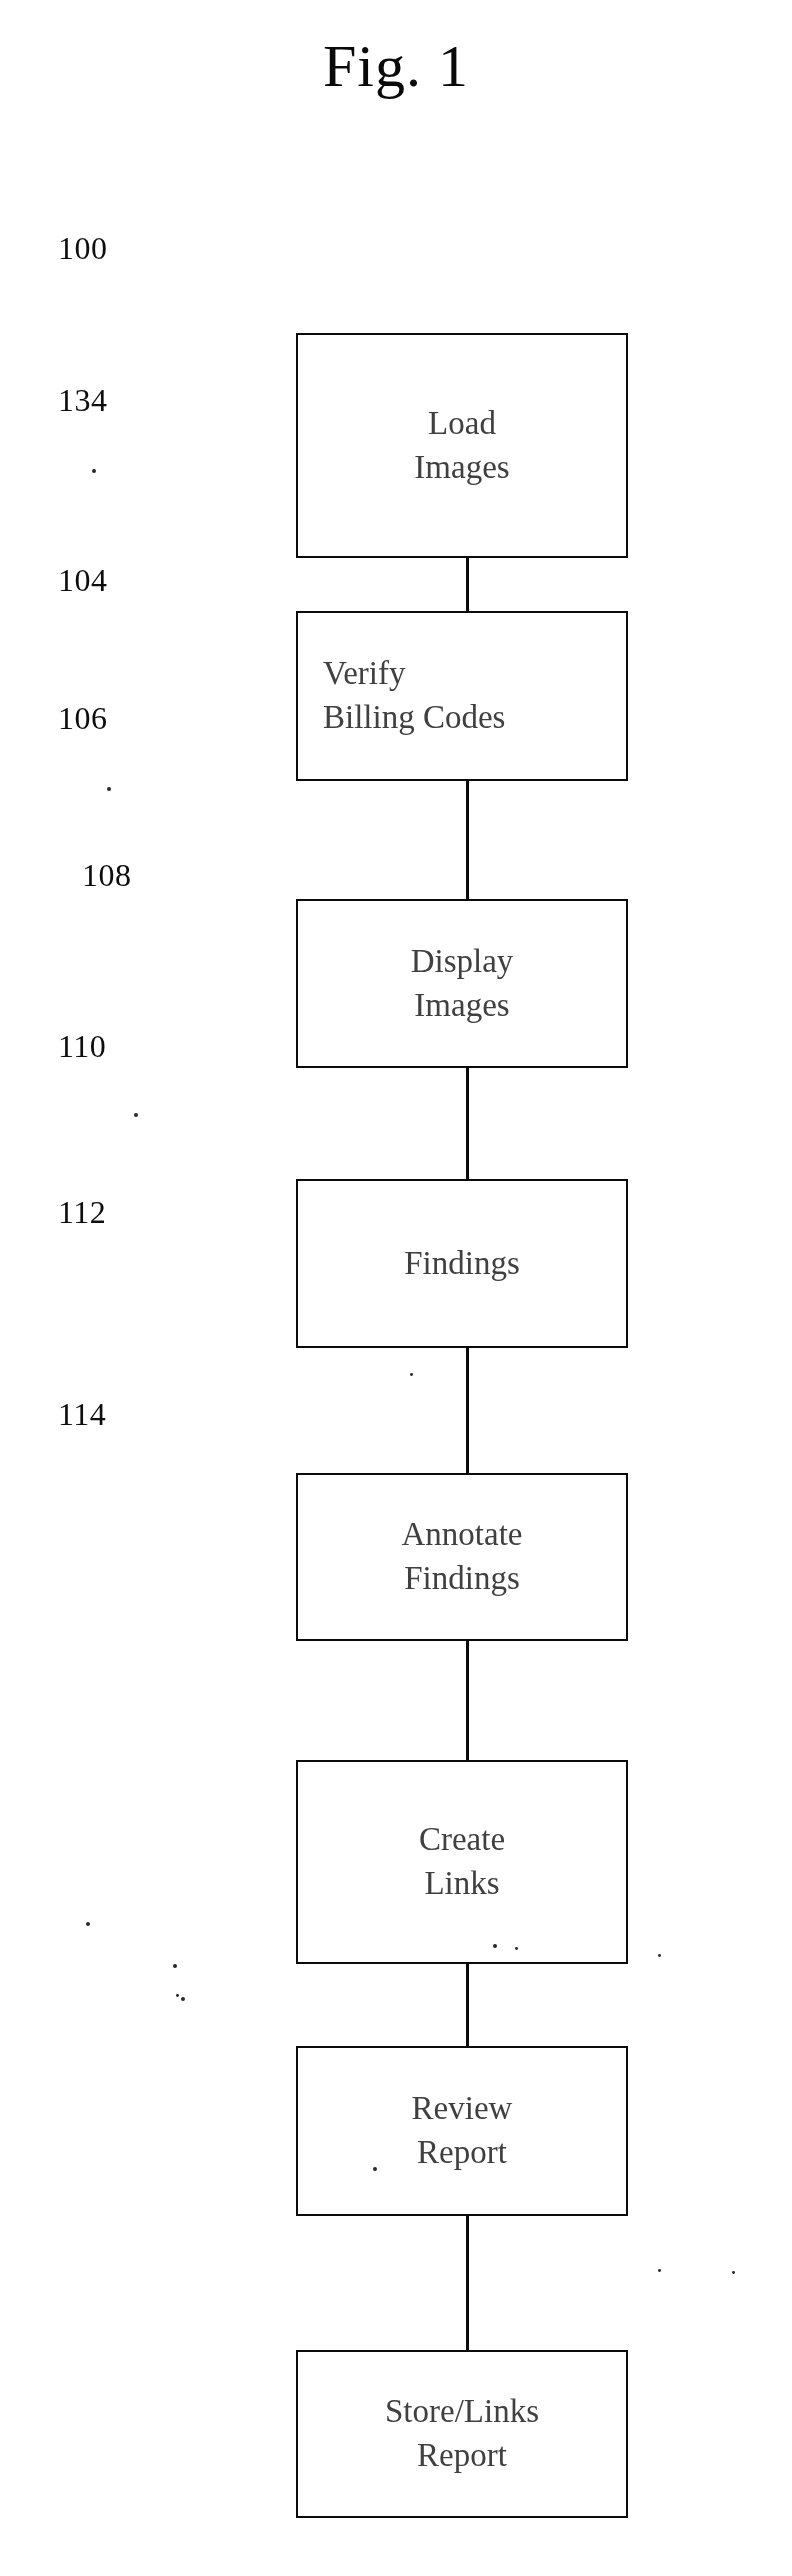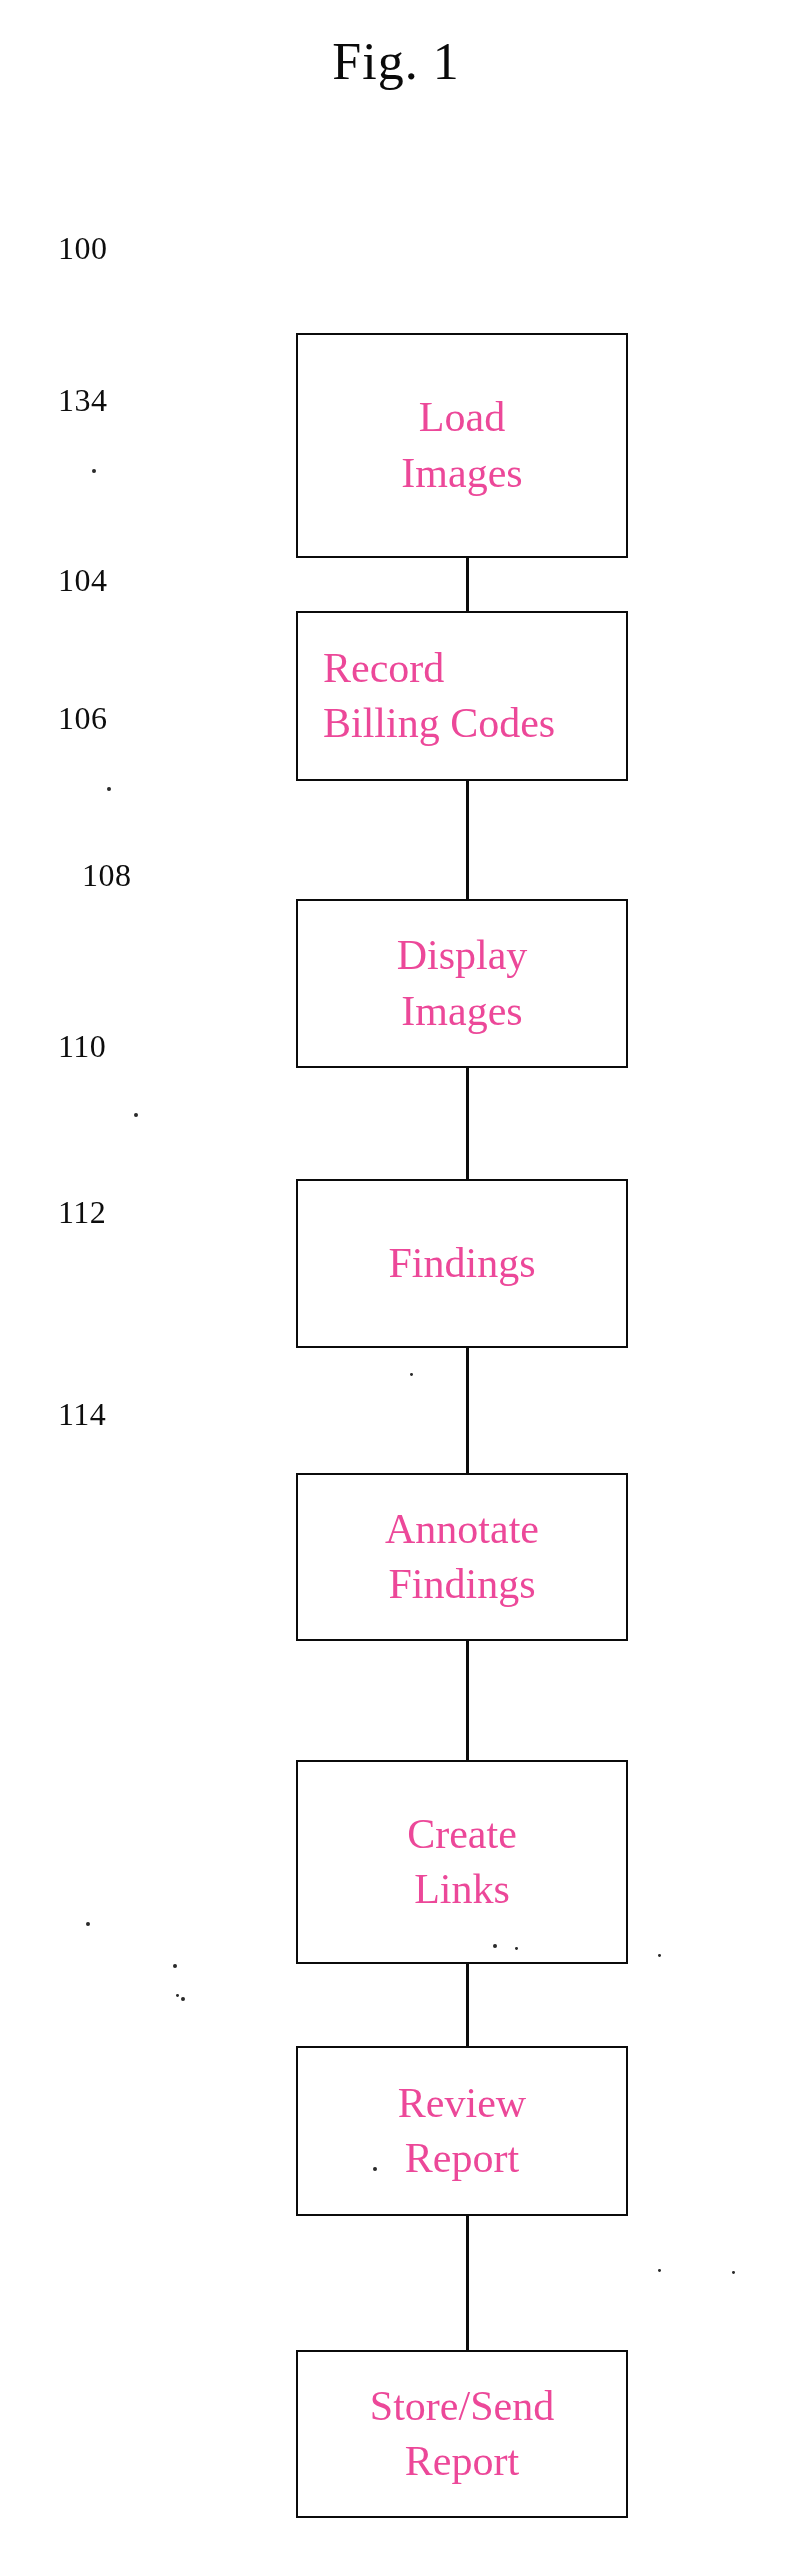--- a/index.html
+++ b/index.html
@@ -17,21 +17,21 @@
     overflow: hidden;
   }
 
   
   #figure-title {
     position: absolute;
     left: 0;
     top: 36px;
     width: 792px;
     text-align: center;
-    font-size: 52px;
+    font-size: 60px;
     line-height: 1.0;
     font-weight: 400;
     letter-spacing: 1px;
     color: #0a0a0a;
   }
 
   
   #flowchart {
     position: absolute;
     left: 0;
@@ -67,23 +67,23 @@
     border: 2.9px solid #0b0b0b;
     background: #ffffff;
     box-sizing: border-box;
     display: flex;
     flex-direction: column;
     justify-content: center;
   }
 
   .step-label {
     display: block;
-    font-size: 42px;
+    font-size: 33px;
     line-height: 1.32;
-    color: #ec4899;
+    color: #404040;
     padding: 0 9.5px;
   }
   .step-box.align-center .step-label { text-align: center; }
   .step-box.align-left   .step-label { text-align: left; padding-left: 25px; }
 
   
   .connector {
     position: absolute;
     left: 466px;
     width: 2.9px;
@@ -113,21 +113,21 @@
     <div class="flow-step" style="top: 0px;">
       <div class="step-ref" style="top: 232px;">100</div>
       <div class="step-box align-center" style="top: 333px; height: 225px; border-color: rgb(11, 11, 11);">
         <span class="step-label">Load</span>
         <span class="step-label">Images</span>
       </div>
     </div>
     <div class="flow-step" style="top: 0px;">
       <div class="step-ref" style="top: 384px;">134</div>
       <div class="step-box align-left" style="top: 611px; height: 170px; border-color: rgb(11, 11, 11);">
-        <span class="step-label">Record</span>
+        <span class="step-label">Verify</span>
         <span class="step-label">Billing Codes</span>
       </div>
     </div>
     <div class="flow-step" style="top: 0px;">
       <div class="step-ref" style="top: 564px;">104</div>
       <div class="step-box align-center" style="top: 899px; height: 169px; border-color: rgb(11, 11, 11);">
         <span class="step-label">Display</span>
         <span class="step-label">Images</span>
       </div>
     </div>
@@ -154,21 +154,21 @@
     <div class="flow-step" style="top: 0px;">
       <div class="step-ref" style="top: 1196px;">112</div>
       <div class="step-box align-center" style="top: 2046px; height: 170px; border-color: rgb(11, 11, 11);">
         <span class="step-label">Review</span>
         <span class="step-label">Report</span>
       </div>
     </div>
     <div class="flow-step" style="top: 0px;">
       <div class="step-ref" style="top: 1398px;">114</div>
       <div class="step-box align-center" style="top: 2350px; height: 168px; border-color: rgb(11, 11, 11);">
-        <span class="step-label">Store/Send</span>
+        <span class="step-label">Store/Links</span>
         <span class="step-label">Report</span>
       </div>
     </div>
     <div class="speck" style="left: 92px; top: 469px; width: 3.8px; height: 3.8px;"></div>
     <div class="speck" style="left: 107px; top: 787px; width: 3.8px; height: 3.8px;"></div>
     <div class="speck" style="left: 134px; top: 1113px; width: 3.8px; height: 3.8px;"></div>
     <div class="speck" style="left: 410px; top: 1373px; width: 2.9px; height: 2.9px;"></div>
     <div class="speck" style="left: 86px; top: 1922px; width: 3.8px; height: 3.8px;"></div>
     <div class="speck" style="left: 493px; top: 1944px; width: 3.8px; height: 3.8px;"></div>
     <div class="speck" style="left: 515px; top: 1947px; width: 2.9px; height: 2.9px;"></div>

